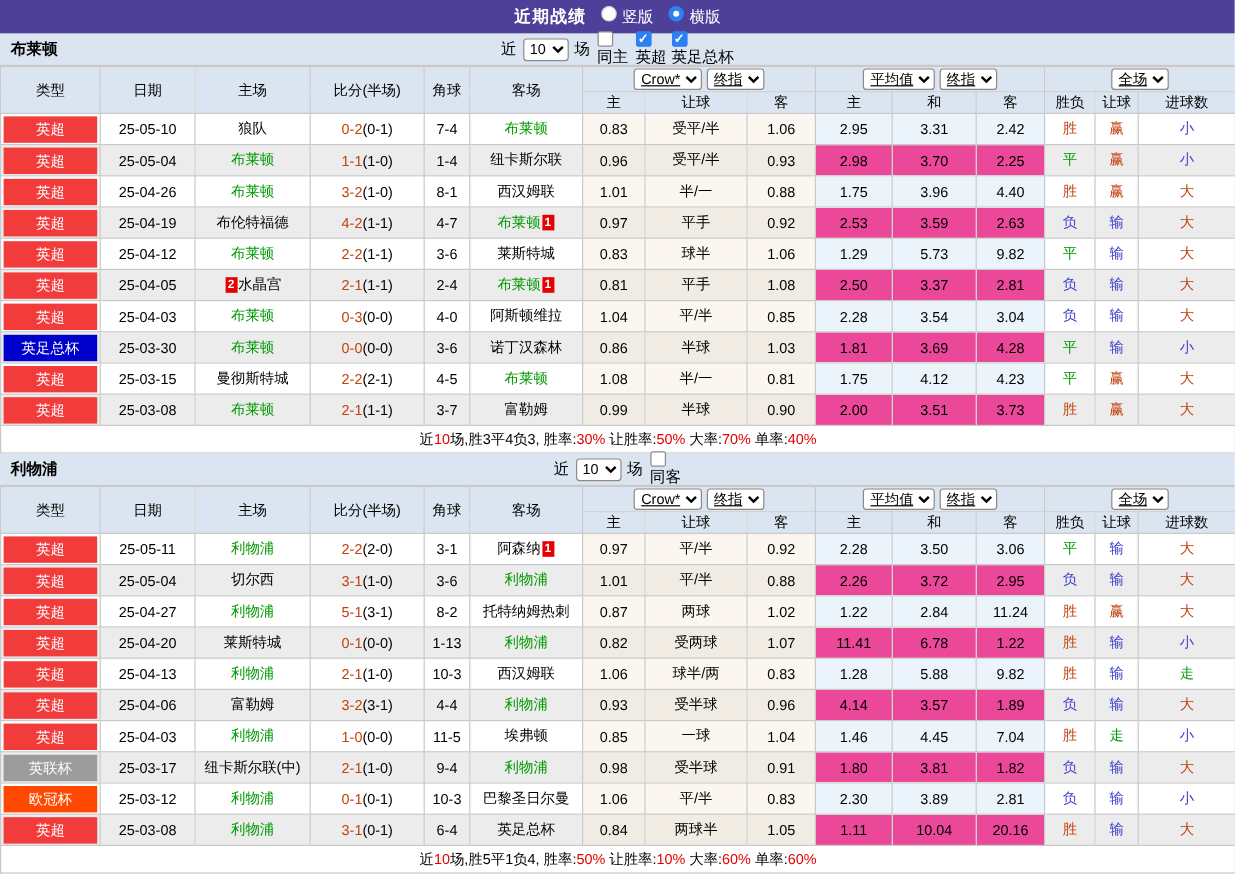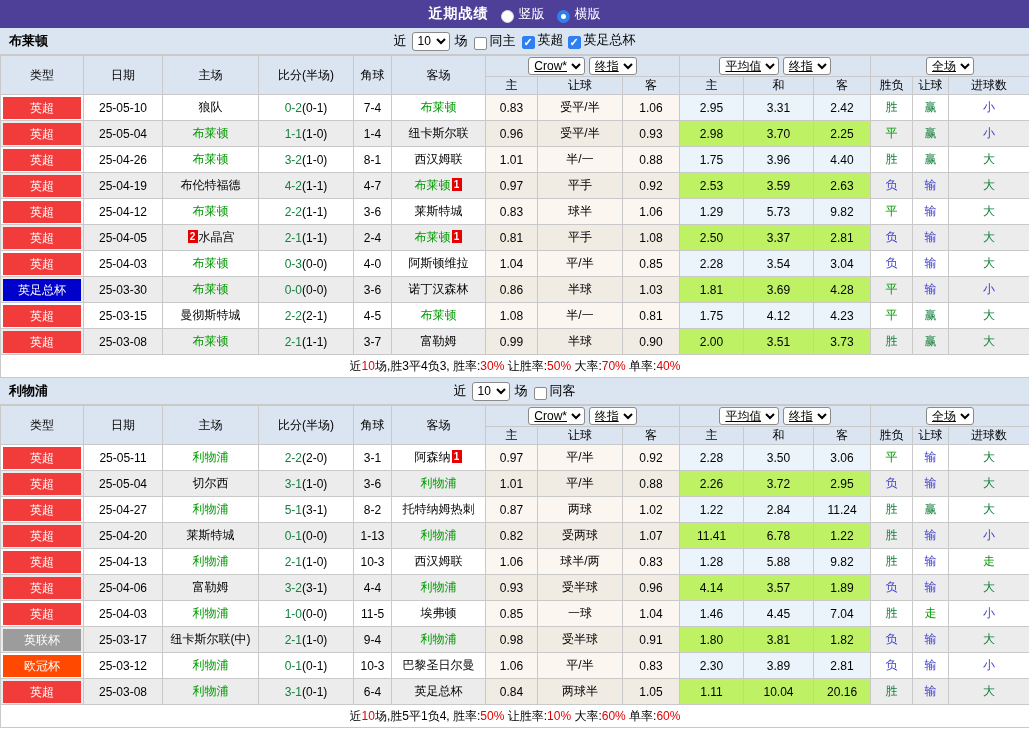--- a/index.html
+++ b/index.html
@@ -8,40 +8,40 @@
     width:1029px; height:732px; overflow:hidden; background:#fff;
     font-family:"Liberation Sans","DejaVu Sans",sans-serif;
     font-size:12px; color:#000;
   }
   
   .topbar {
     height:28px; background:#4e3f99; color:#fff;
     display:flex; align-items:center; justify-content:center; gap:12px;
   }
   .topbar .title { font-weight:bold; font-size:14px; letter-spacing:1px; }
-  .radio-label { display:inline-flex; align-items:flex-end; gap:5px; font-size:13px; cursor:pointer; }
+  .radio-label { display:inline-flex; align-items:flex-start; gap:5px; font-size:13px; cursor:pointer; }
   input.rd {
     -webkit-appearance:none; appearance:none; margin:0;
     width:13px; height:13px; border-radius:50%; background:#fdfdfd; border:1px solid #d8d8d8;
   }
   input.rd:checked { background:#fff; border:4px solid #2d7ff2; }
   
   .controlbar {
     height:27px; background:#dbe5f1; position:relative;
     display:flex; align-items:center; justify-content:center;
     font-size:13px; border-bottom:1px solid #c9c9c9;
   }
   .teamname { position:absolute; left:9px; font-weight:bold; font-size:13px; }
   .controls { display:inline-flex; align-items:center; gap:2px; }
   .controls select { margin:0 3px; }
   select {
     font-family:inherit; font-size:12px; height:19px;
     border:1px solid #8a8a8a; border-radius:3px; background:#fff; padding:0 1px;
   }
-  label.cb-label { display:inline-flex; align-items:flex-end; cursor:pointer; margin-left:4px; }
+  label.cb-label { display:inline-flex; align-items:flex-start; cursor:pointer; margin-left:4px;flex-direction:column; }
   input.cb {
     -webkit-appearance:none; appearance:none; margin:0 3px 0 0; position:relative;
     width:13px; height:13px; border:1px solid #8a8a8a; border-radius:2px; background:#fff;
   }
   input.cb:checked { background:#2d7ff2; border-color:#2d7ff2; }
   input.cb:checked::after {
     content:"\2713"; position:absolute; left:1px; top:-1px;
     color:#fff; font-size:11px; font-weight:bold;
   }
   
@@ -50,25 +50,25 @@
   thead th { background:#dbe5f1; font-weight:normal; font-size:12px; }
   tr.grp-row th { height:21px; }
   tr.sub-row th { height:17px; }
   tr.grp-row select { height:18px;text-decoration:underline; }
   tbody tr { height:26px; }
   tbody tr.odd  td { background:#ffffff; }
   tbody tr.even td { background:#ececec; }
   tbody tr.odd  td.c-odds { background:#fbf6ef; }
   tbody tr.even td.c-odds { background:#f0ebe3; }
   tbody tr.odd  td.c-avg  { background:#eaf4fa; }
-  tbody tr.even td.c-avg  { background:#bef264; }
+  tbody tr.even td.c-avg  { background:#ec4899; }
   td.c-league { padding:1px 2px; }
   .league-badge { display:block; height:22px; line-height:22px; color:#fff; font-size:12px; }
   .focus { color:#009900; }
-  .red   { color:#15803d; }
+  .red   { color:#c2410c; }
   .green { color:#009900; }
   .blue  { color:#3e3ecc; }
   .card {
     display:inline-block; background:#e60000; color:#fff; font-weight:bold;
     width:10px; height:13px; line-height:13px; font-size:10px; vertical-align:1px; margin:0 1px;
   }
   tfoot td { height:23px; background:#fff; font-size:12px; }
   .sum-red { color:#e00000; }
 </style>
 </head>

